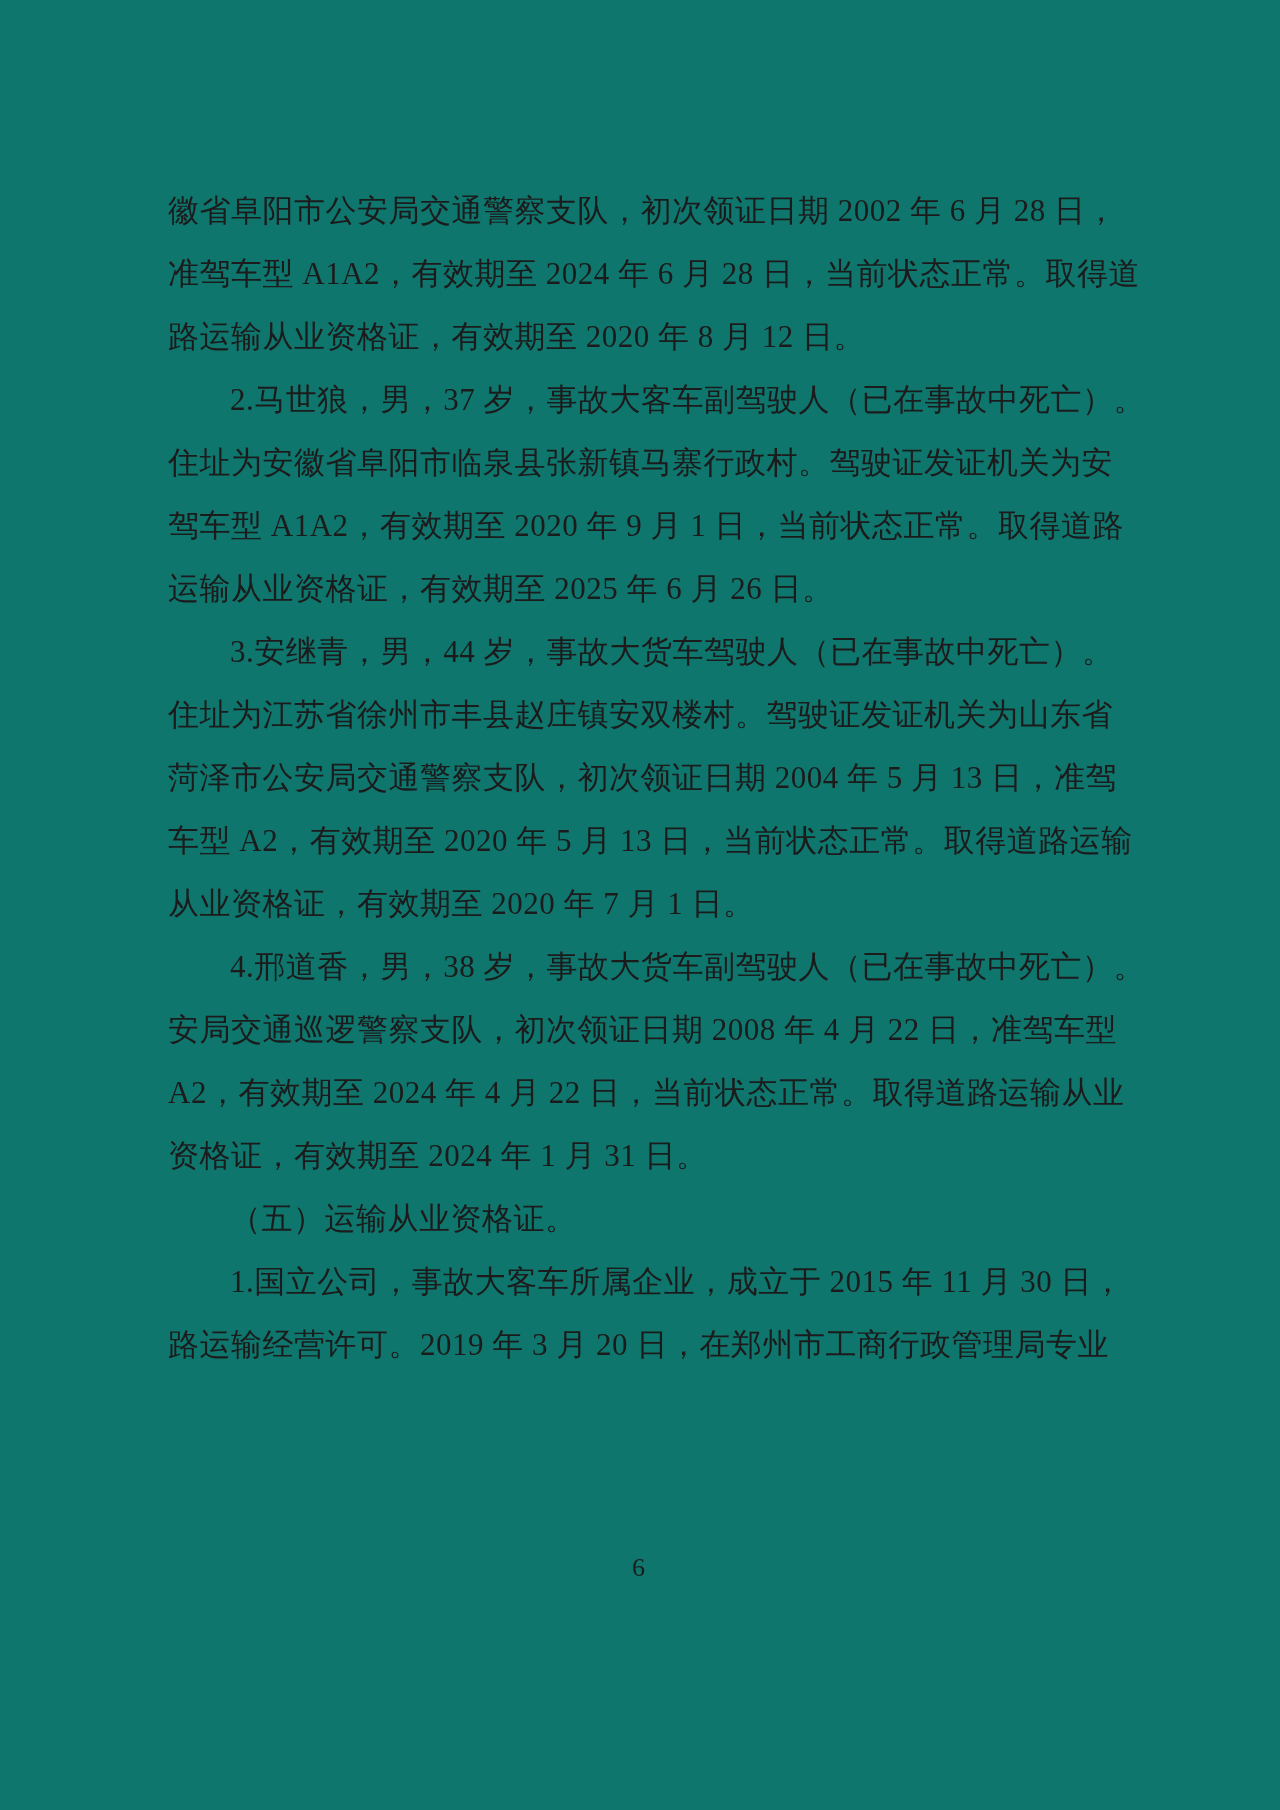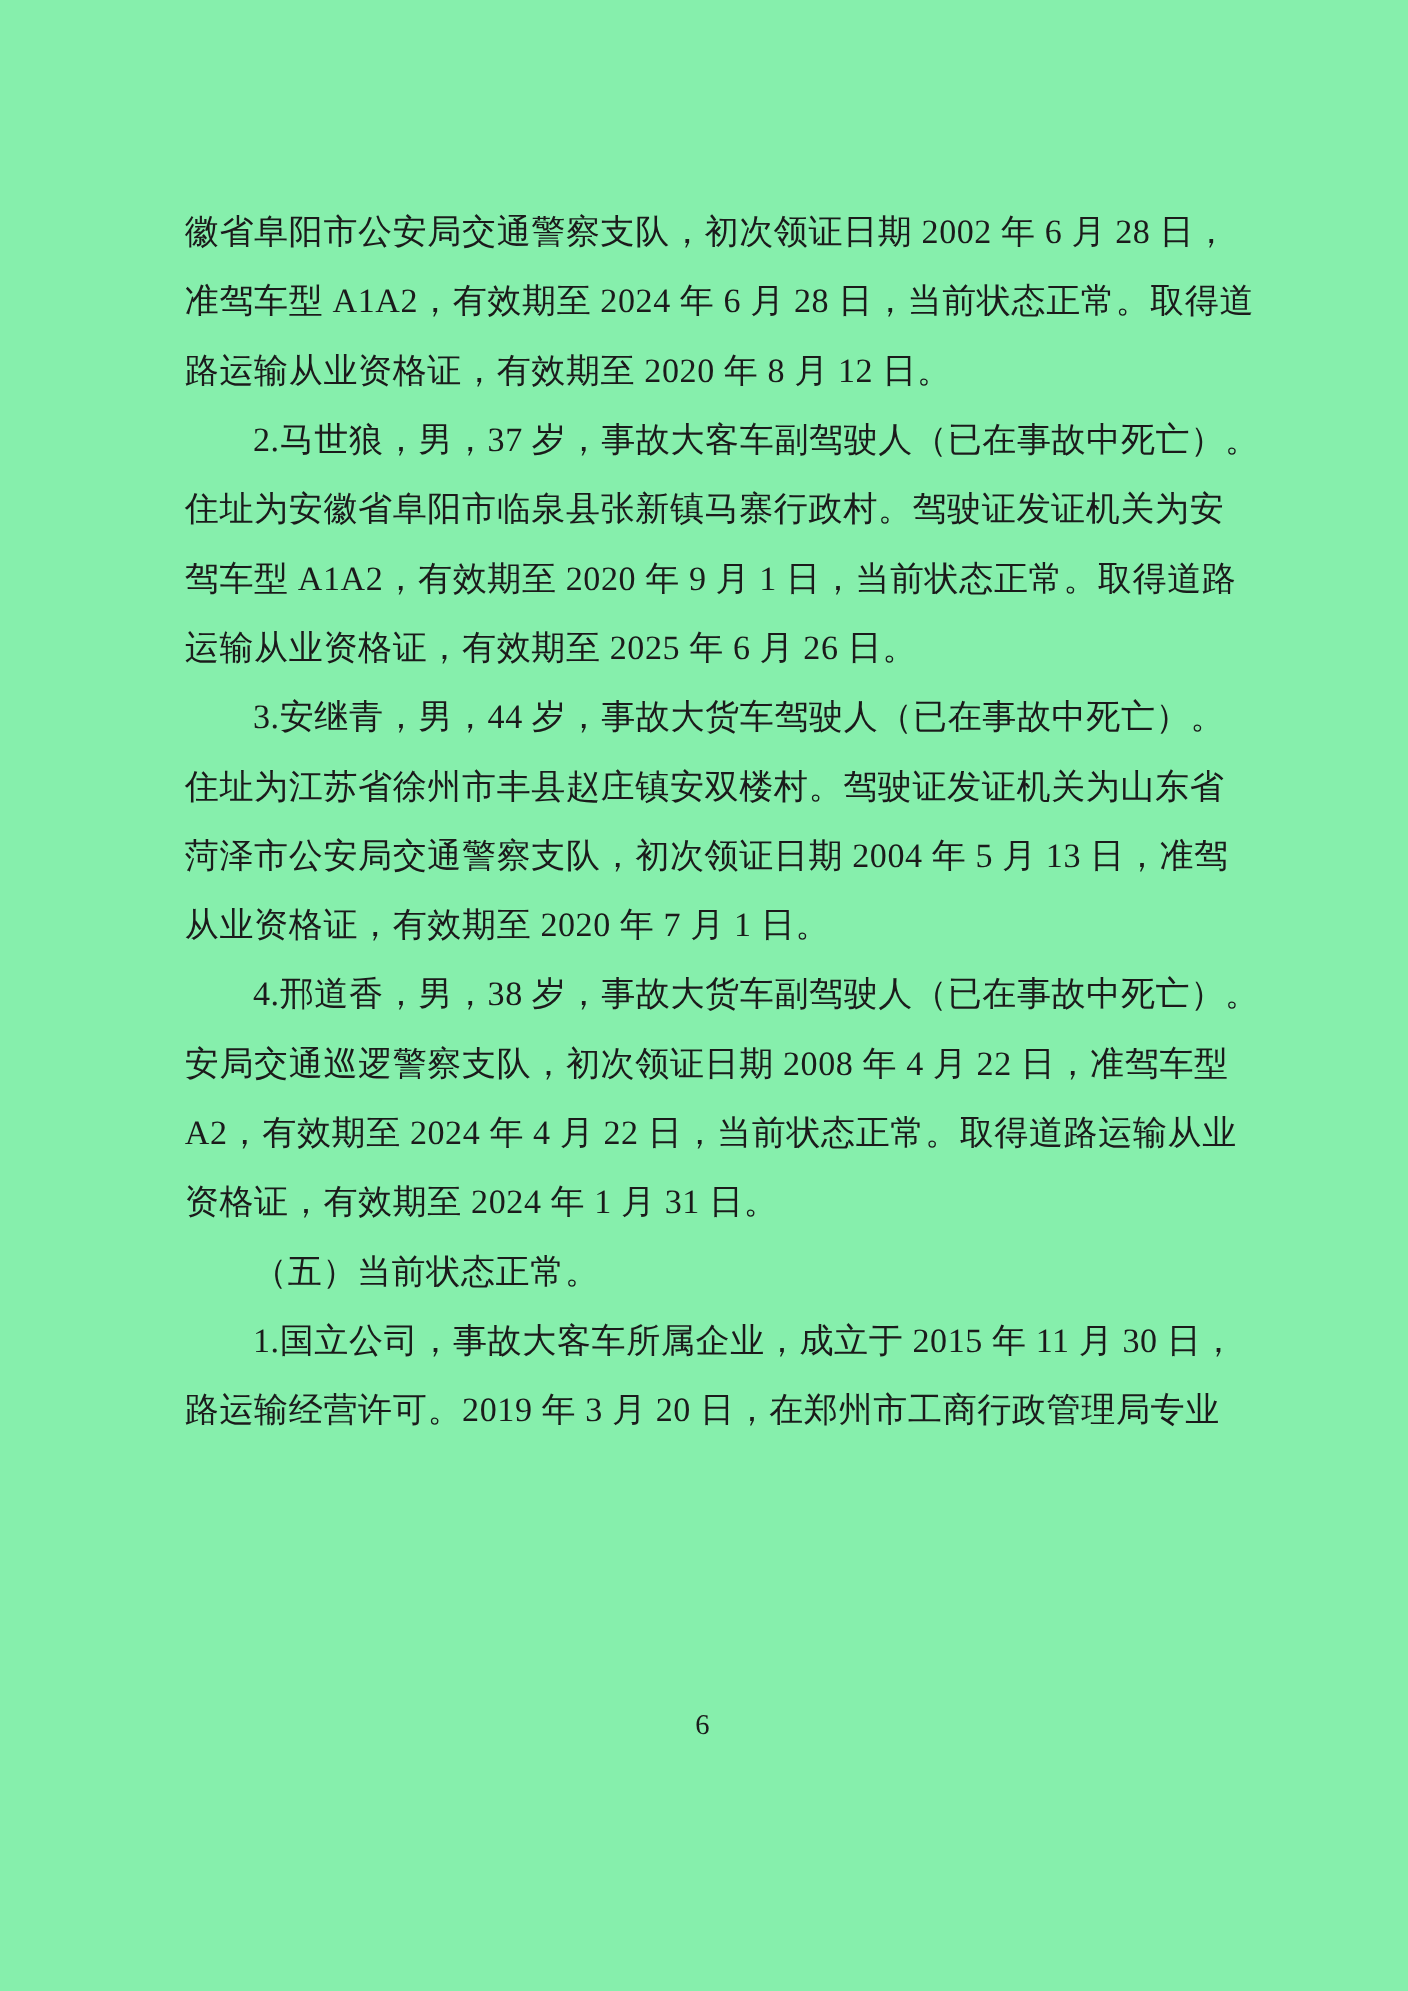--- a/index.html
+++ b/index.html
@@ -4,21 +4,21 @@
 <style>
   html, body {
     margin: 0;
     padding: 0;
     background: #ffffff;
   }
   .page {
     position: relative;
     width: 1280px;
     height: 1810px;
-    background: #86efac;
+    background: #0f766e;
     color: #1b1b1b;
     font-family: "Liberation Serif", "DejaVu Serif", serif;
     overflow: hidden;
   }
   .content {
     position: absolute;
     left: 168px;
     top: 179px;
     width: 941px;
   }
@@ -61,23 +61,24 @@
       <div class="line">徽省阜阳市公安局交通警察支队，初次领证日期 2002 年 6 月 28 日，</div>
       <div class="line">准驾车型 A1A2，有效期至 2024 年 6 月 28 日，当前状态正常。取得道</div>
       <div class="line left">路运输从业资格证，有效期至 2020 年 8 月 12 日。</div>
       <div class="line indent bold">2.马世狼，男，37 岁，事故大客车副驾驶人（已在事故中死亡）。</div>
       <div class="line">住址为安徽省阜阳市临泉县张新镇马寨行政村。驾驶证发证机关为安</div>
       <div class="line">驾车型 A1A2，有效期至 2020 年 9 月 1 日，当前状态正常。取得道路</div>
       <div class="line left">运输从业资格证，有效期至 2025 年 6 月 26 日。</div>
       <div class="line indent bold">3.安继青，男，44 岁，事故大货车驾驶人（已在事故中死亡）。</div>
       <div class="line">住址为江苏省徐州市丰县赵庄镇安双楼村。驾驶证发证机关为山东省</div>
       <div class="line">菏泽市公安局交通警察支队，初次领证日期 2004 年 5 月 13 日，准驾</div>
+      <div class="line">车型 A2，有效期至 2020 年 5 月 13 日，当前状态正常。取得道路运输</div>
       <div class="line left">从业资格证，有效期至 2020 年 7 月 1 日。</div>
       <div class="line indent bold">4.邢道香，男，38 岁，事故大货车副驾驶人（已在事故中死亡）。</div>
       <div class="line">安局交通巡逻警察支队，初次领证日期 2008 年 4 月 22 日，准驾车型</div>
       <div class="line">A2，有效期至 2024 年 4 月 22 日，当前状态正常。取得道路运输从业</div>
       <div class="line left">资格证，有效期至 2024 年 1 月 31 日。</div>
-      <div class="line indent bold left">（五）当前状态正常。</div>
+      <div class="line indent bold left">（五）运输从业资格证。</div>
       <div class="line indent">1.国立公司，事故大客车所属企业，成立于 2015 年 11 月 30 日，</div>
       <div class="line">路运输经营许可。2019 年 3 月 20 日，在郑州市工商行政管理局专业</div>
     </div>
   <div class="page-number">6</div>
 </div>
 
 </body></html>

